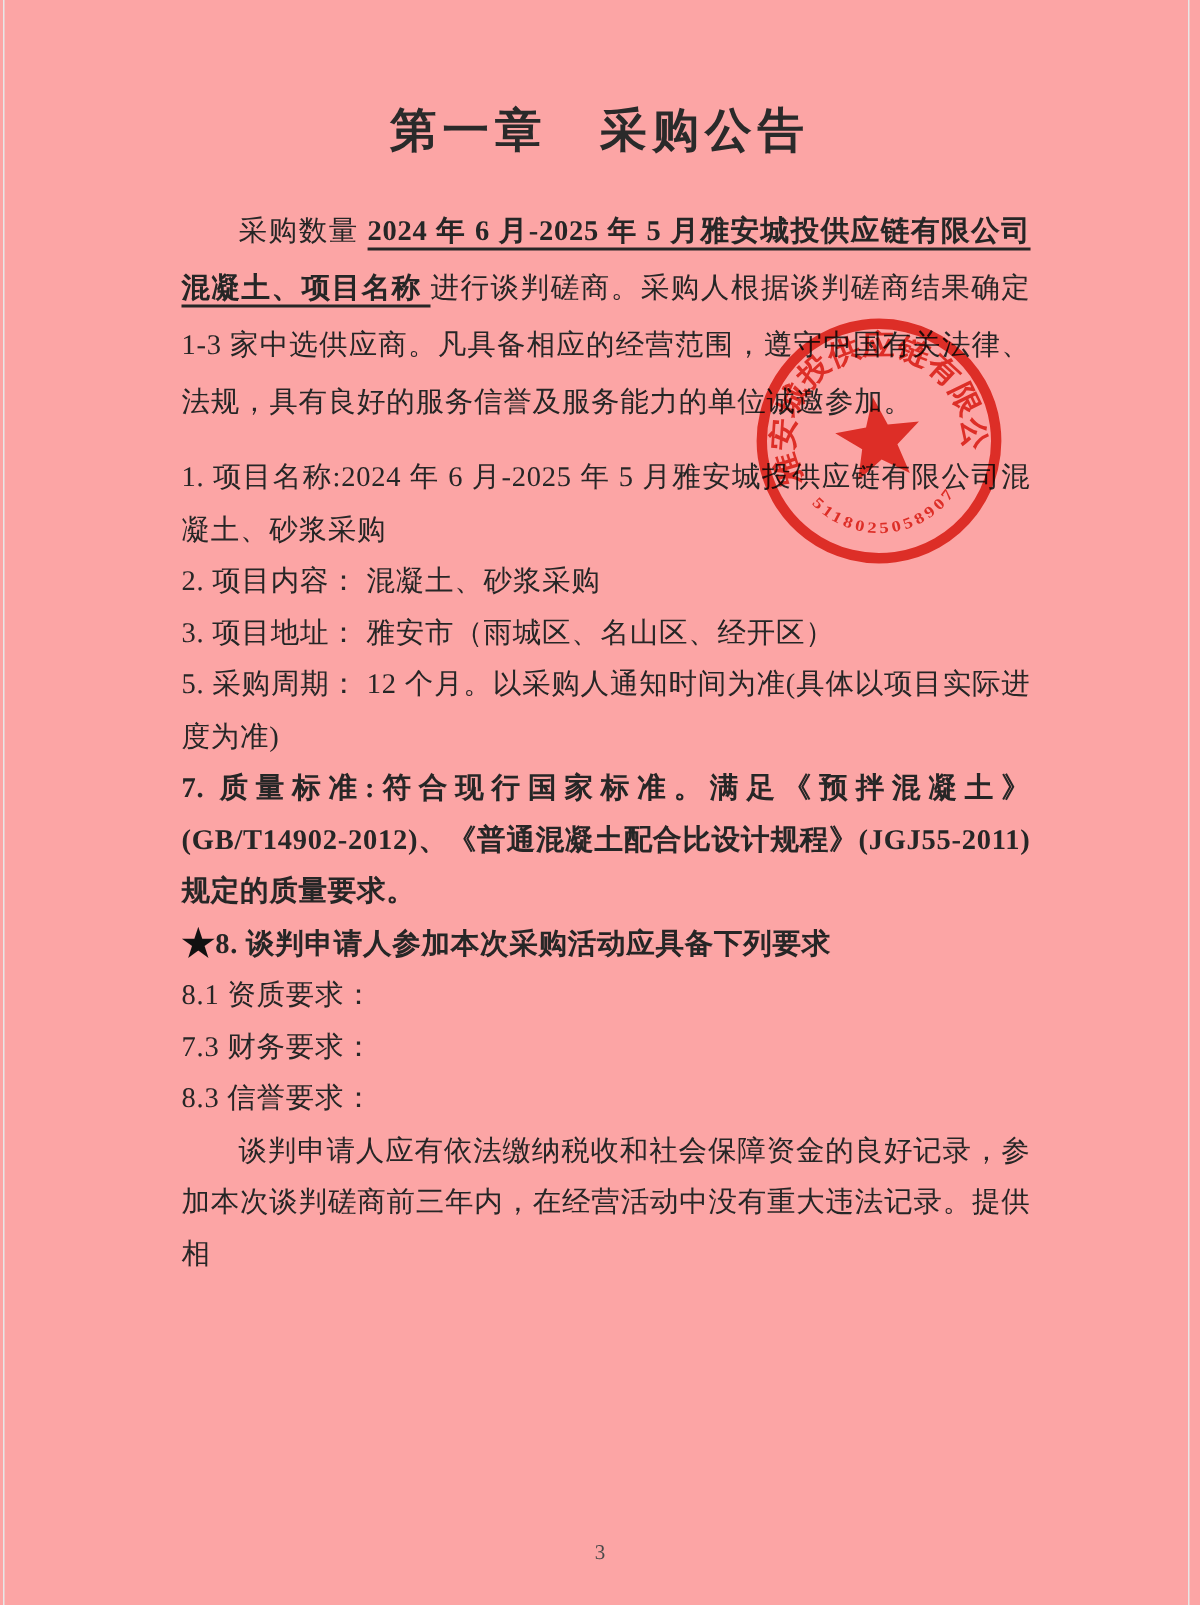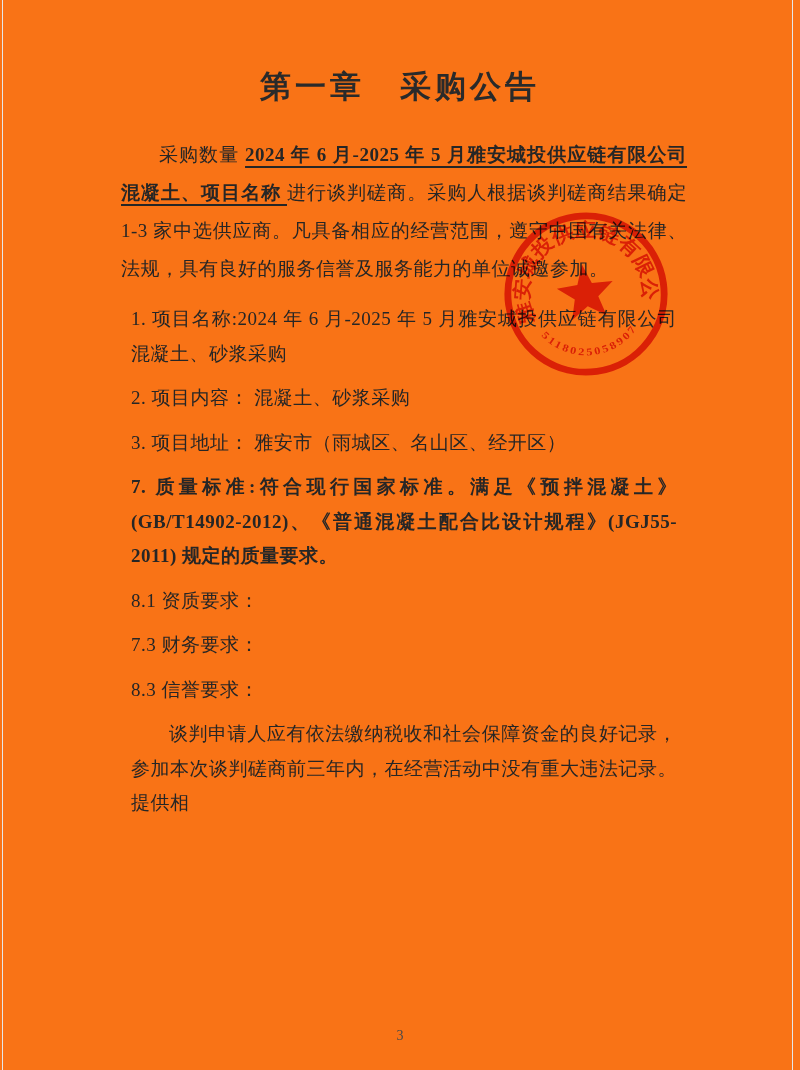--- a/index.html
+++ b/index.html
@@ -1,19 +1,19 @@
 <!DOCTYPE html>
 <html><head>
 <meta charset="utf-8">
 <style>
   html,body{margin:0;padding:0;background:#ffffff;}
   .page{
     position:relative;
     width:800px;height:1070px;
-    background:#f97316;
+    background:#fca5a5;
     overflow:hidden;
     font-family:"Liberation Serif","DejaVu Serif",serif;
     color:#262626;
   }
   .page-edge{position:absolute;top:0;bottom:0;width:1px;background:#e7e7e7;}
   .page-edge.left{left:2px;}
   .page-edge.right{right:7px;}
 
   .doc-title{
     position:absolute;top:66px;left:0;width:100%;
@@ -33,21 +33,21 @@
     line-height:38px;
     text-indent:2em;
   }
   .bu{
     font-weight:700;
     text-decoration:underline;
     text-underline-offset:5px;
     text-decoration-thickness:1.5px;
   }
   .items p{
-    margin:10px;
+    margin:0;
     line-height:34.5px;
   }
   .items p.bold{font-weight:700;}
   .items p.ind{text-indent:2em;}
   .star{
     font-size:25px;
     color:#111;
     vertical-align:-2px;
     letter-spacing:0;
   }
@@ -78,21 +78,23 @@
 
   <div class="doc-title">第一章　采购公告</div>
 
   <div class="content">
     <p class="intro"><span>采购数量 </span><span class="bu">2024 年 6 月-2025 年 5 月雅安城投供应链有限公司</span><span class="bu">混凝土、项目名称 </span><span>进行谈判磋商。采购人根据谈判磋商结果确定 1-3 家中选供应商。凡具备相应的经营范围，遵守中国有关法律、法规，具有良好的服务信誉及服务能力的单位诚邀参加。</span></p>
 
     <div class="items">
       <p>1. 项目名称:2024 年 6 月-2025 年 5 月雅安城投供应链有限公司混凝土、砂浆采购</p>
       <p>2. 项目内容： 混凝土、砂浆采购</p>
       <p>3. 项目地址： 雅安市（雨城区、名山区、经开区）</p>
+      <p>5. 采购周期： 12 个月。以采购人通知时间为准(具体以项目实际进度为准)</p>
       <p class="bold">7. 质量标准:符合现行国家标准。满足《预拌混凝土》(GB/T14902-2012)、《普通混凝土配合比设计规程》(JGJ55-2011) 规定的质量要求。</p>
+      <p class="bold"><span class="star">★</span><span>8. 谈判申请人参加本次采购活动应具备下列要求</span></p>
       <p>8.1 资质要求：</p>
       <p>7.3 财务要求：</p>
       <p>8.3 信誉要求：</p>
       <p class="ind">谈判申请人应有依法缴纳税收和社会保障资金的良好记录，参加本次谈判磋商前三年内，在经营活动中没有重大违法记录。提供相</p>
     </div>
   </div>
 
   <svg class="stamp" viewBox="0 0 180 180" xmlns="http://www.w3.org/2000/svg">
     <defs>
       <path id="arcTop" d="M 35.5,109.8 A 58,58 0 1 1 144.5,109.8" fill="none"></path>

